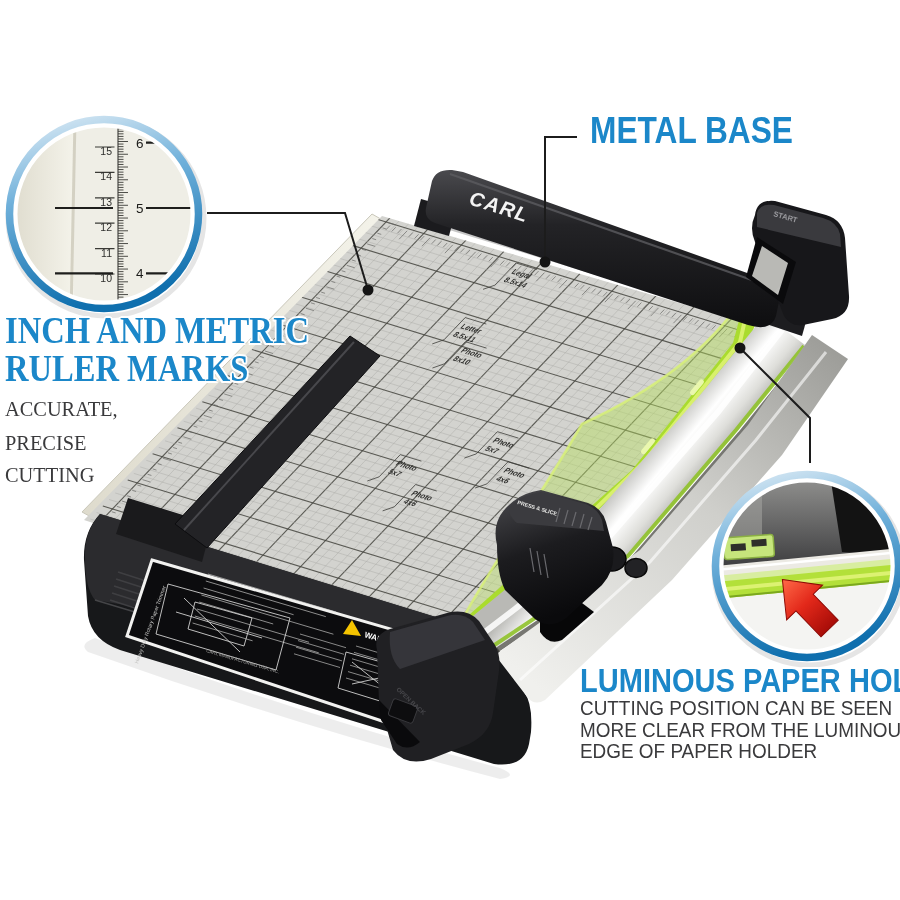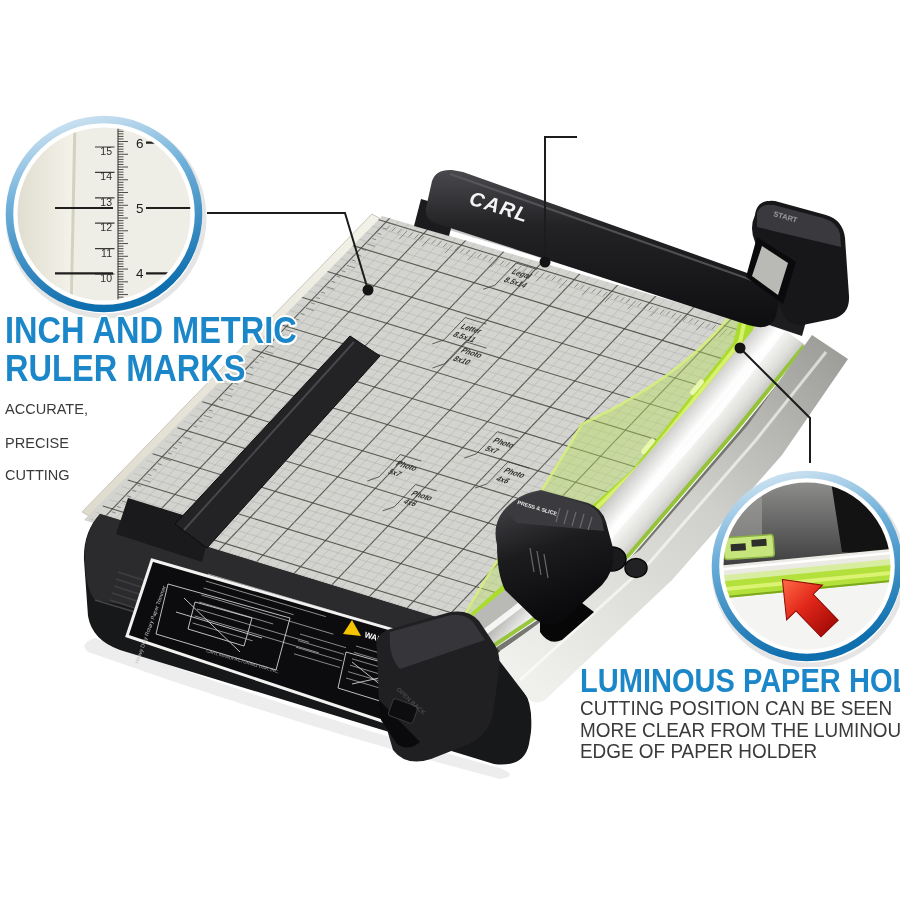--- a/index.html
+++ b/index.html
@@ -7,21 +7,21 @@
          font-family:"Liberation Sans",sans-serif;}
   .stage svg{position:absolute;left:0;top:0;}
   .callout{position:absolute;white-space:nowrap;}
   .hd{color:#1b87c9;font-weight:bold;line-height:1.04;
       text-shadow:2px 0 0 #fff,-2px 0 0 #fff,0 2px 0 #fff,0 -2px 0 #fff,
                   1.5px 1.5px 0 #fff,-1.5px 1.5px 0 #fff,1.5px -1.5px 0 #fff,-1.5px -1.5px 0 #fff;}
   .hd>span{display:inline-block;transform:scaleX(.88);transform-origin:0 50%;}
   .sub{color:#3a3a3c;font-weight:400;}
   .sub>span{display:inline-block;transform:scaleX(.97);transform-origin:0 50%;}
   #co-ruler .hd{font-size:37px;}
-  #co-ruler .sub{font-size:15px;line-height:22px;margin-top:9px;}
+  #co-ruler .sub{font-size:21px;line-height:22px;margin-top:9px;}
   #co-base .hd{font-size:36px;}
   #co-base .sub{font-size:21px;margin-top:7px;}
   #co-lum .hd{font-size:33px;}
   #co-lum .sub{font-size:19.5px;line-height:21.5px;}
   #co-lum .sub:first-of-type{margin-top:7px;}
   text{font-family:"Liberation Sans",sans-serif;}
 </style>
 </head>
 <body>
 
@@ -619,29 +619,30 @@
       <line x1="715" y1="598" x2="900" y2="580" stroke="#7ba81e" stroke-width="2"></line>
       <g transform="rotate(-44 806 604)">
         <path d="M806,570 L831,602 L818,602 L818,638 L794,638 L794,602 L781,602 Z" fill="url(#arrowGrad)" stroke="#8c0a06" stroke-width="1"></path>
       </g>
     </g>
     <circle cx="807" cy="566" r="86" fill="none" stroke="#ffffff" stroke-width="5"></circle>
     <circle cx="807" cy="566" r="91.5" fill="none" stroke="url(#ringGrad)" stroke-width="7.5"></circle>
   </g>
 </svg>
 
-<div class="callout" id="co-ruler" style="left:5px;top:312px;">
+<div class="callout" id="co-ruler" style="left:5px;top:312px;font-family:Liberation Serif, serif;">
   <div class="hd"><span>INCH AND METRIC</span></div>
   <div class="hd"><span>RULER MARKS</span></div>
   <div class="sub"><span>ACCURATE,</span></div>
   <div class="sub" style="margin-top:12px"><span>PRECISE</span></div>
   <div class="sub" style="margin-top:10px"><span>CUTTING</span></div>
 </div>
 
 <div class="callout" id="co-base" style="left:590px;top:112px;">
+  <div class="hd"><span>METAL BASE</span></div>
 </div>
 
 <div class="callout" id="co-lum" style="left:580px;top:664px;">
   <div class="hd"><span>LUMINOUS PAPER HOLDER</span></div>
   <div class="sub"><span>CUTTING POSITION CAN BE SEEN</span></div>
   <div class="sub"><span>MORE CLEAR FROM THE LUMINOUS</span></div>
   <div class="sub"><span>EDGE OF PAPER HOLDER</span></div>
 </div>
 
 </div>

